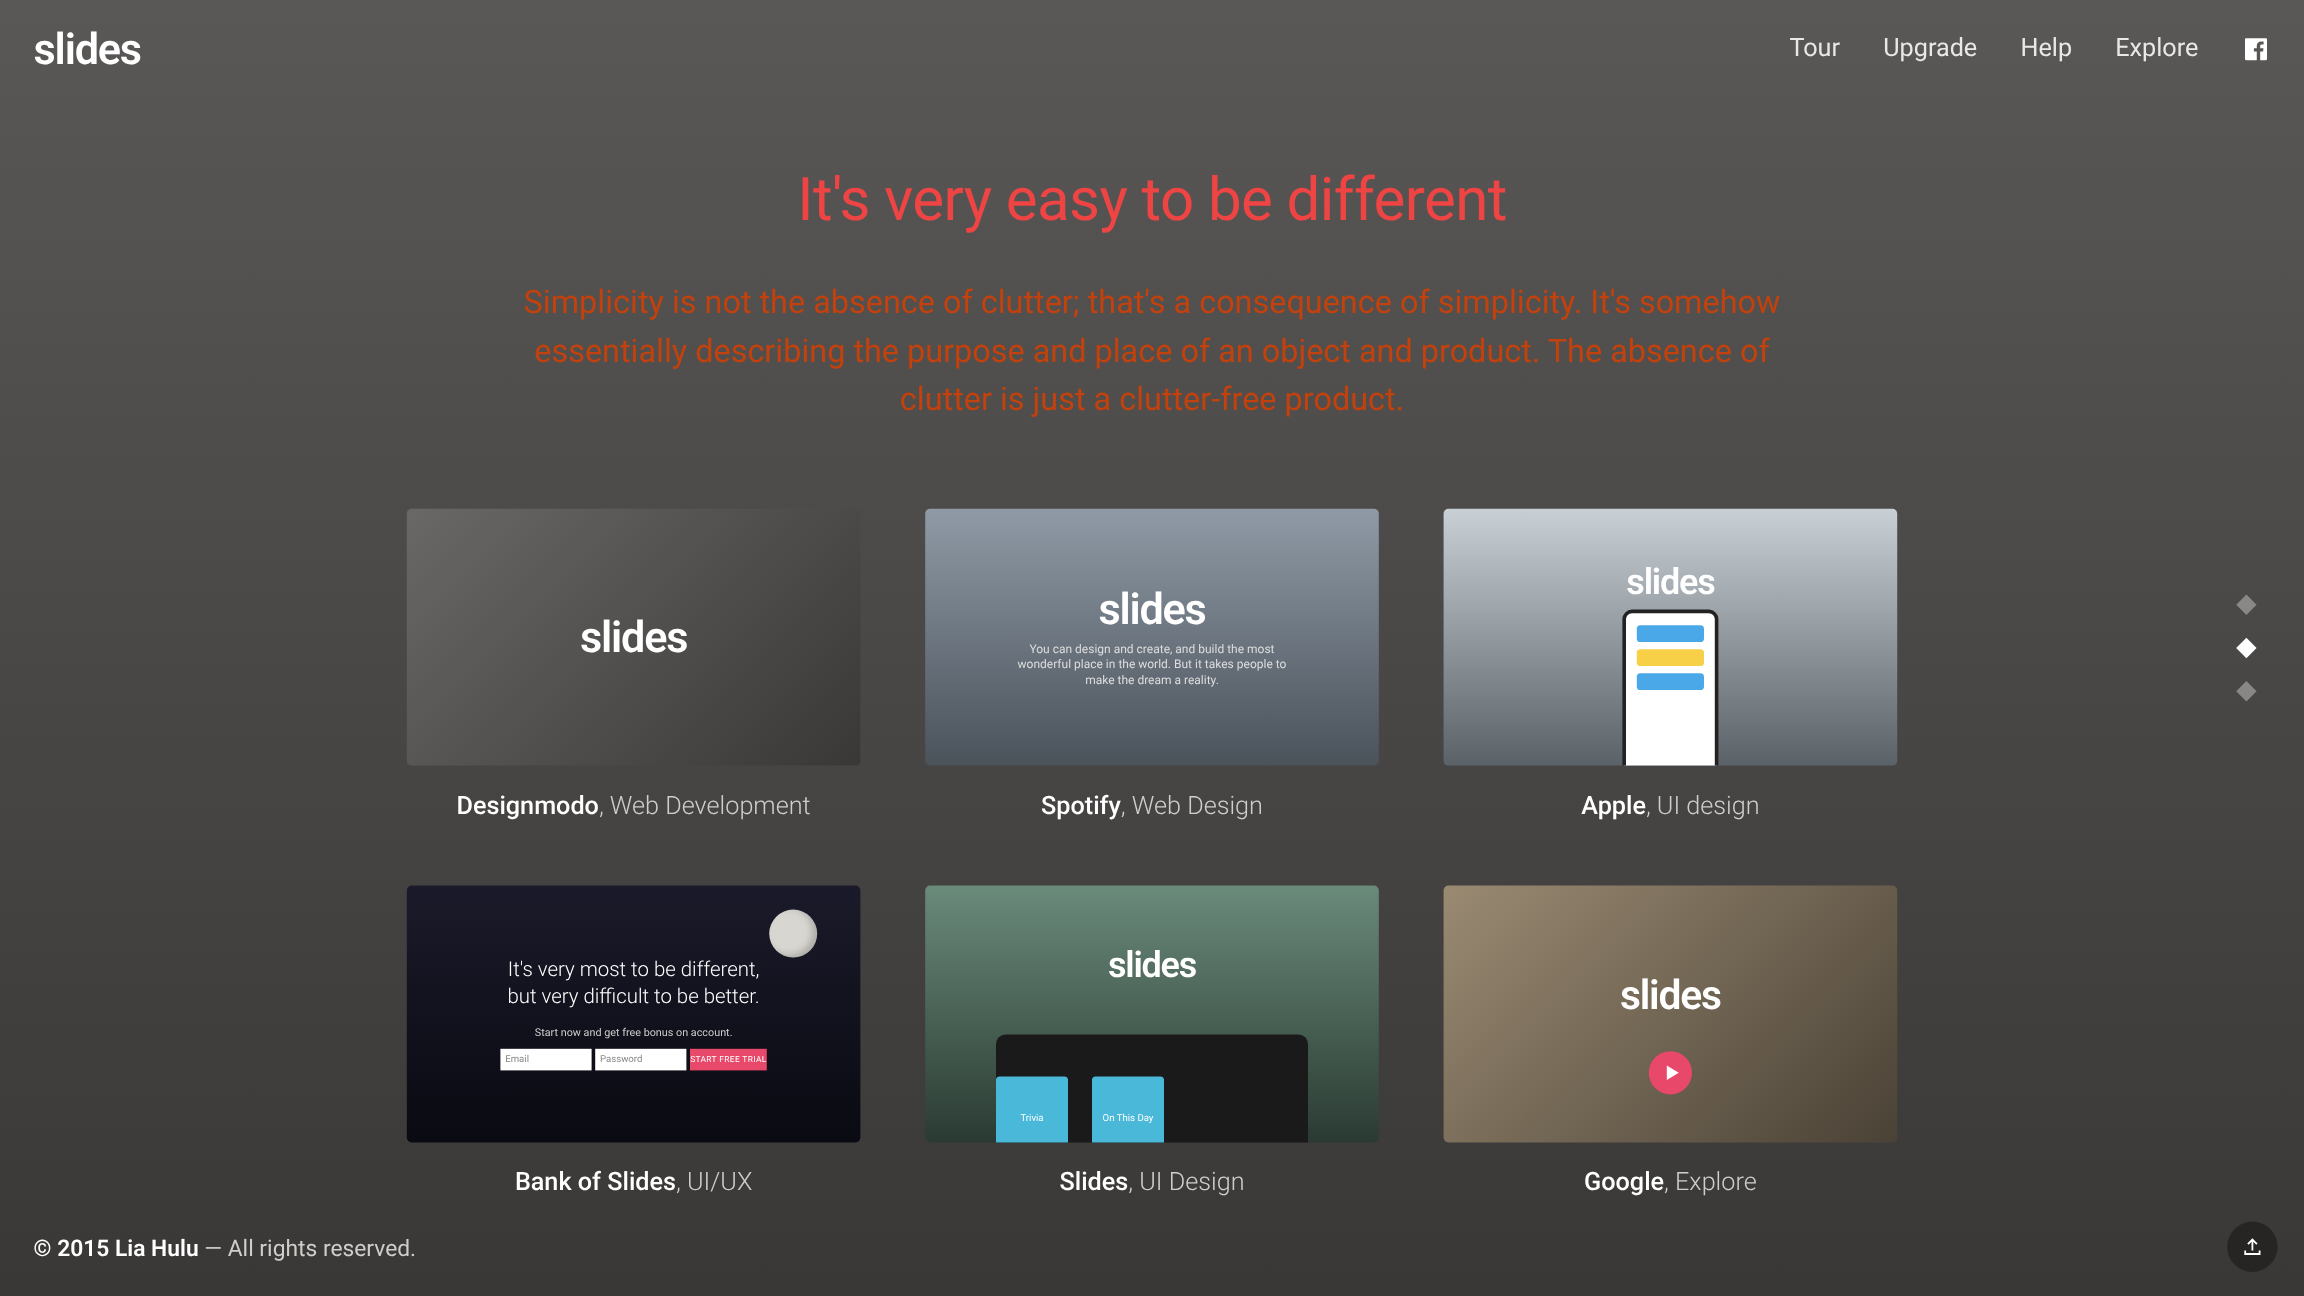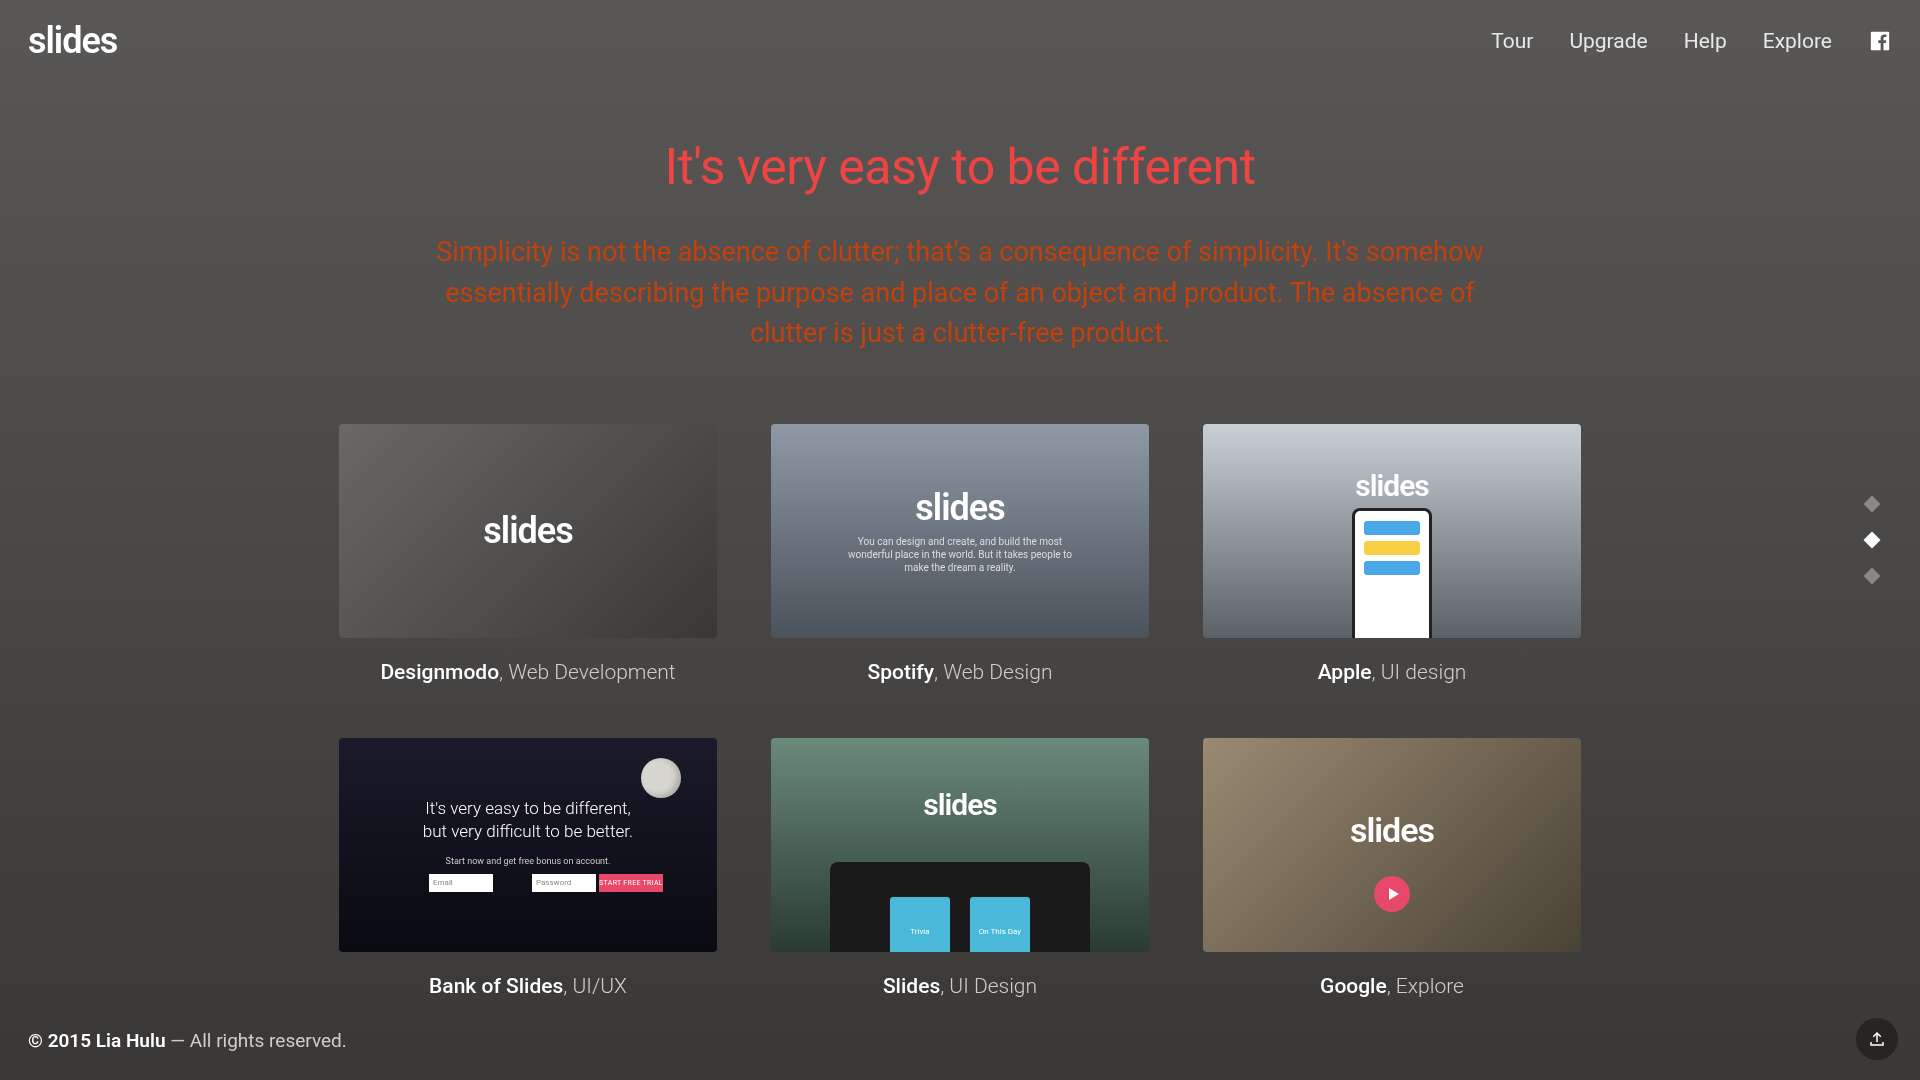--- a/index.html
+++ b/index.html
@@ -175,35 +175,34 @@
 .t3 .thumb-logo { margin-bottom: 90px; font-size: 30px; }
 .t4-content {
   position: relative;
   z-index: 2;
   text-align: center;
 }
 .t4-title { font-size: 17px; color: #fff; font-weight: 300; line-height: 1.3; }
 .t4-sub { font-size: 9px; color: #aaa; margin-top: 8px; max-width: 240px; margin-left:auto; margin-right:auto; line-height:1.3;}
 .t4-small { font-size: 9px; color: #ccc; margin-top: 14px; }
 .t4-form { display: flex; gap: 3px; margin-top: 8px; justify-content: center; }
-.t4-input { width: 64px; height: 18px; background: #fff; font-size:8px; color:#888; display:flex; align-items:center; padding-left:4px;margin-left:36px;}
+.t4-input { width: 76px; height: 18px; background: #fff; font-size:8px; color:#888; display:flex; align-items:center; padding-left:4px;}
 .t4-btn { width: 64px; height: 18px; background: #e8486a; font-size: 7px; color: #fff; display: flex; align-items: center; justify-content: center; letter-spacing:0.3px;}
 .tablet {
   width: 260px;
   height: 120px;
   background: #1a1a1a;
   border-radius: 8px 8px 0 0;
   position: absolute;
   bottom: -30px;
   left: 50%;
   transform: translateX(-50%);
   z-index: 1;
   display:flex;
   align-items:center;
-  justify-content:center;
   gap:20px;
   padding-top:20px;
 }
 .tab-card { width:60px; height:70px; background:#4ab8d8; border-radius:3px; display:flex; flex-direction:column; align-items:center; justify-content:center; font-size:8px; color:#fff;}
 .t5 .thumb-logo { margin-bottom: 80px; font-size: 30px; }
 .play-btn {
   width: 36px;
   height: 36px;
   border-radius: 50%;
   background: #e8486a;
@@ -275,21 +274,21 @@
           <div class="phone-bar"></div>
       </div>
     </div>
     <div class="card-caption"><span class="strong">Apple</span><span>, UI design</span></div>
   </div>
 
   <div class="card">
     <div class="thumb t4">
       <div class="moon"></div>
       <div class="t4-content">
-        <div class="t4-title"><span>It's very easy to be different,</span><br><span>but very difficult to be better.</span></div>
+        <div class="t4-title"><span>It's very most to be different,</span><br><span>but very difficult to be better.</span></div>
         <div class="t4-small">Start now and get free bonus on account.</div>
         <div class="t4-form">
           <div class="t4-input">Email</div>
           <div class="t4-input">Password</div>
           <div class="t4-btn">START FREE TRIAL</div>
         </div>
       </div>
     </div>
     <div class="card-caption"><span class="strong">Bank of Slides</span><span>, UI/UX</span></div>
   </div>

